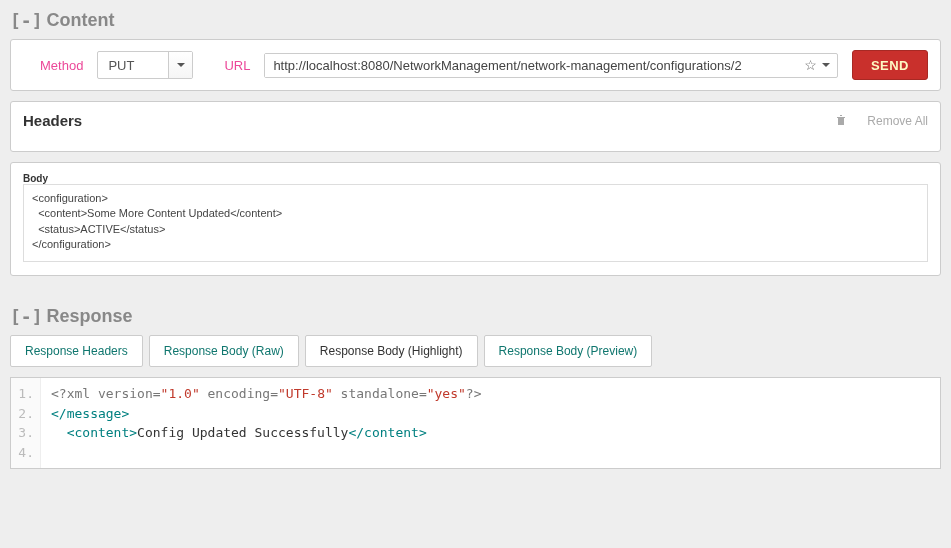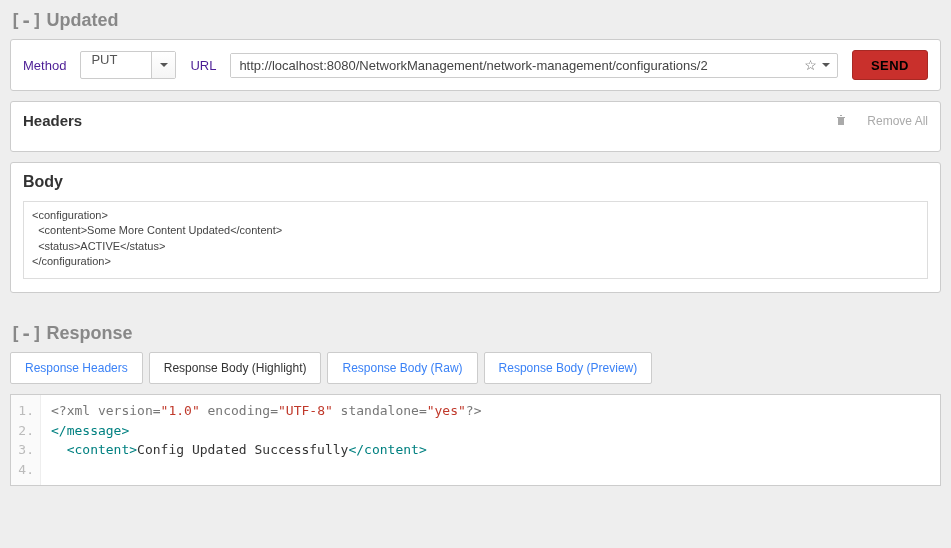--- a/index.html
+++ b/index.html
@@ -1,56 +1,56 @@
 <!DOCTYPE html>
 <html><head>
 <meta charset="utf-8">
 <style>
 * { box-sizing: border-box; margin: 0; padding: 0; }
 body { font-family: Arial, Helvetica, sans-serif; font-size: 13px; background: #eeeeee; color: #333; width: 951px; }
 .section-title { display: flex; align-items: center; padding: 10px 10px 8px 10px; color: #888; font-size: 18px; font-weight: bold; }
 .section-title .toggle { font-family: monospace; margin-right: 4px; color: #888; cursor: pointer; }
 .panel { background: #fff; border: 1px solid #ccc; border-radius: 3px; margin: 0 10px 10px 10px; padding: 10px 12px; }
 .panel-first { display: flex; align-items: center; gap: 14px; }
-.label { font-size: 13px; color: #4c1d95; }
-.method-select { position: relative; border: 1px solid #ccc; border-radius: 2px; height: 28px; display: flex; background: #fff; }
+.label { font-size: 13px; color: #ec4899; margin-left: 17px; }
+.method-select { position: relative; border: 1px solid #ccc; border-radius: 2px; height: 28px; display: flex; align-items: center; background: #fff; }
 .method-select .value { padding: 0 10px; min-width: 70px; font-size: 13px; color: #555; }
 .method-select .caret { width: 24px; height: 100%; border-left: 1px solid #ccc; display: flex; align-items: center; justify-content: center; background: linear-gradient(#fff,#f5f5f5); }
 .caret svg { width: 10px; height: 10px; fill: #555; }
 .url-input-wrap { flex: 1; display: flex; align-items: center; border: 1px solid #ccc; height: 25px; border-radius: 2px; background: #fff; }
 .url-input-wrap input { flex: 1; border: none; outline: none; padding: 0 8px; font-size: 13px; color: #444; height: 100%; }
 .url-actions { display: flex; align-items: center; padding: 0 6px; gap: 4px; }
 .url-actions span { color: #666; font-size: 14px; cursor: pointer; }
-.send-btn { background: #c9302c; color: #000000; border: 1px solid #a72924; border-radius: 3px; height: 30px; padding: 0 18px; font-weight: bold; font-size: 13px; cursor: pointer; letter-spacing: 0.5px; }
+.send-btn { background: #c9302c; color: #fef9c3; border: 1px solid #a72924; border-radius: 3px; height: 30px; padding: 0 18px; font-weight: bold; font-size: 13px; cursor: pointer; letter-spacing: 0.5px; }
 .headers-top { display: flex; justify-content: space-between; align-items: center; margin-bottom: 12px; }
 .headers-top .title { font-size: 15px; font-weight: bold; }
 .remove-all { display: flex; align-items: flex-start; gap: 20px; color: #aaa; font-size: 12px; cursor: pointer; }
 .remove-all svg { width: 12px; height: 12px; fill: #aaa; }
 .header-tag { display: inline-flex; align-items: center; background: #f0f0f0; border: 1px solid #ddd; border-radius: 2px; padding: 4px 8px; font-size: 12px; color: #555; gap: 8px; }
 .header-tag .x { color: #999; cursor: pointer; font-size: 11px; }
-.body-title { font-size: 16px; font-weight: bold; margin-bottom: 10px; }
+.body-title { font-size: 10px; font-weight: bold; }
 .body-input { width: 100%; border: 1px solid #ddd; font-family: Arial, Helvetica, sans-serif; font-size: 11px; color: #444; padding: 6px 8px; line-height: 1.4; resize: none; height: 78px; outline: none; }
 .tabs { display: flex; margin: 0 10px 0 10px; }
-.tab { border: 1px solid #ccc; background: #fff; padding: 8px 14px; font-size: 12px; color: #3b82f6; cursor: pointer; margin-right: 6px; border-radius: 2px; }
+.tab { border: 1px solid #ccc; background: #fff; padding: 8px 14px; font-size: 12px; color: #0f766e; cursor: pointer; margin-right: 6px; border-radius: 2px; }
 .tab.active { color: #333; background: #fff; }
 .code-panel { background: #fff; border: 1px solid #ccc; margin: 10px 10px 0 10px; display: flex; font-family: Consolas, Menlo, monospace; font-size: 13px; }
 .gutter { background: #fafafa; border-right: 1px solid #eee; text-align: right; color: #bbb; padding: 6px 6px; line-height: 1.5; min-width: 30px; }
 .code { padding: 6px 10px; line-height: 1.5; }
 .code .line { white-space: pre; }
 .tag-g { color: #008080; }
 .attr { color: #777; }
 .str { color: #c0392b; }
 .txt { color: #333; }
 </style>
 </head>
 <body>
 
 <div class="section-title">
   <span class="toggle">[-]</span>
-  <span>Updated</span>
+  <span>Content</span>
 </div>
 
 <div class="panel panel-first">
   <span class="label">Method</span>
   <div class="method-select">
     <span class="value">PUT</span>
     <span class="caret">
       <svg viewBox="0 0 10 10">
           <path d="M1 3 L5 7 L9 3 Z"></path>
         </svg>
@@ -91,22 +91,22 @@
 &lt;/configuration&gt;</textarea>
 </div>
 
 <div class="section-title" style="margin-top:20px;">
   <span class="toggle">[-]</span>
   <span>Response</span>
 </div>
 
 <div class="tabs">
   <div class="tab">Response Headers</div>
+  <div class="tab">Response Body (Raw)</div>
   <div class="tab active">Response Body (Highlight)</div>
-  <div class="tab">Response Body (Raw)</div>
   <div class="tab">Response Body (Preview)</div>
 </div>
 
 <div class="code-panel">
   <div class="gutter">1.<br>2.<br>3.<br>4.</div>
   <div class="code">
     <div class="line"><span class="attr">&lt;?xml version=</span><span class="str">"<span>1.0</span>"</span><span class="attr"> encoding=</span><span class="str">"<span>UTF-8</span>"</span><span class="attr"> standalone=</span><span class="str">"<span>yes</span>"</span><span class="attr">?&gt;</span></div>
     <div class="line"><span class="tag-g">&lt;/message&gt;</span></div>
     <div class="line">  <span class="tag-g">&lt;content&gt;</span><span class="txt">Config Updated Successfully</span><span class="tag-g">&lt;/content&gt;</span></div>
   </div>

